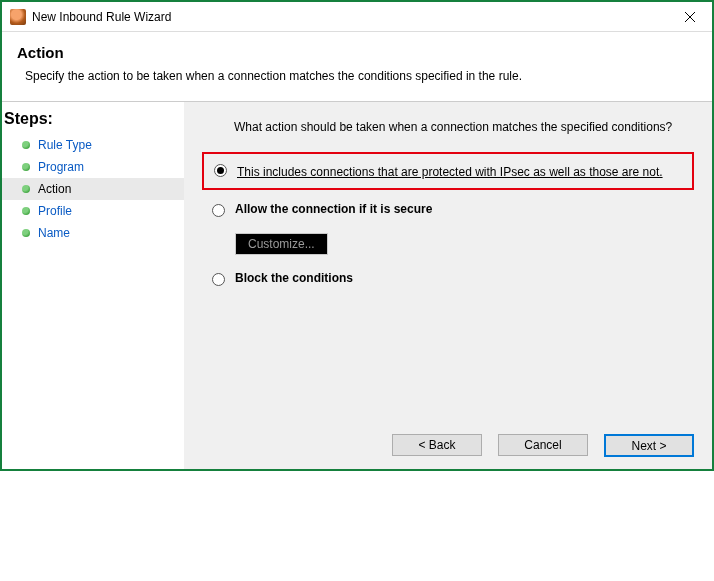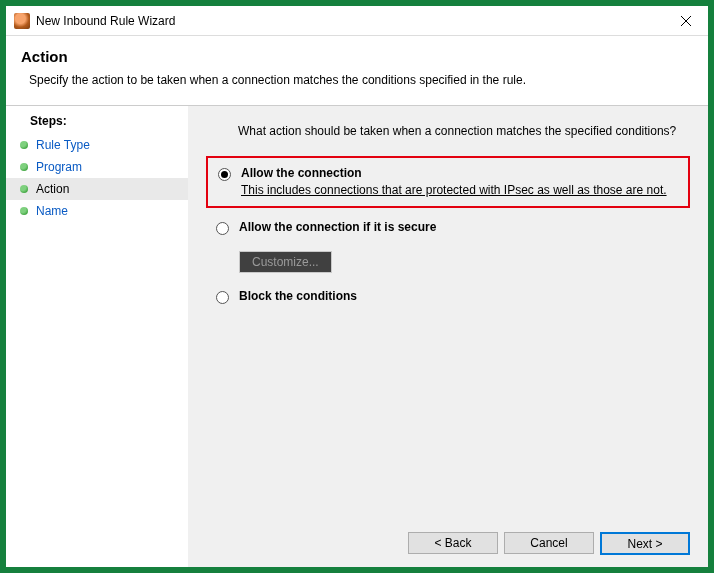--- a/index.html
+++ b/index.html
@@ -5,22 +5,22 @@
   * { box-sizing: border-box; }
   body {
     margin: 0;
     font-family: "Segoe UI", Tahoma, sans-serif;
     font-size: 12px;
     background: #fff;
     color: #000;
   }
   .window {
     width: 714px;
-    height: 573px;
-    border: 6px solid #15803d;
+    height: 471px;
+    border: 2px solid #15803d;
     background: #fff;
     display: flex;
     flex-direction: column;
   }
   .titlebar {
     height: 30px;
     display: flex;
     align-items: center;
     padding: 0 0 0 8px;
     border-bottom: 1px solid #ddd;
@@ -61,27 +61,27 @@
   }
   .sidebar {
     width: 182px;
     background: #fff;
     padding: 8px 0 0 0;
     display: flex;
     flex-direction: column;
   }
   .sidebar-title {
     font-weight: bold;
-    padding: 0 10px 6px 24px;
-    font-size: 12px;
+    padding: 0 10px 6px 2px;
+    font-size: 16px;
   }
   .step {
     display: flex;
     align-items: center;
-    padding: 4px 10px 4px 14px;
+    padding: 4px 10px 4px 20px;
     font-size: 12px;
     color: #0a5bc4;
     cursor: pointer;
     text-align: right;
   }
   .step.active {
     background: #e9e9e9;
     color: #000;
   }
   .step .dot {
@@ -149,33 +149,33 @@
     height: 22px;
     min-width: 85px;
     padding: 0 12px;
     background: #e1e1e1;
     border: 1px solid #adadad;
     cursor: pointer;
     font-family: inherit;
   }
   .btn:disabled {
     color: #9a9a9a;
-    background: #404040;
+    background: #000000;
     border-color: #c9c9c9;
     cursor: default;
   }
   .btn.primary {
     border: 2px solid #0078d7;
     height: 23px;
   }
   .footer {
     margin-top: auto;
     display: flex;
     justify-content: flex-end;
-    gap: 6px;
+    gap: 16px;
     padding-top: 10px;
   }
   .footer .btn { min-width: 90px; }
 </style>
 </head>
 <body>
 
 <div class="window">
 
   <div class="titlebar">
@@ -205,31 +205,34 @@
       <div class="step">
         <span class="dot"></span>
         <span>Program</span>
       </div>
       <div class="step active">
         <span class="dot"></span>
         <span>Action</span>
       </div>
       <div class="step">
         <span class="dot"></span>
+        <span>Profile</span>
+      </div>
+      <div class="step">
+        <span class="dot"></span>
         <span>Name</span>
       </div>
     </div>
 
     <div class="content">
       <div class="question">What action should be taken when a connection matches the specified conditions?</div>
 
       <div class="option boxed">
         <span class="radio checked"></span>
         <div class="opt-body">
-          <div class="opt-title">Allow the connection</div>
           <div class="opt-desc">This includes connections that are protected with IPsec as well as those are not.</div>
         </div>
       </div>
 
       <div class="option">
         <span class="radio"></span>
         <div class="opt-body">
           <div class="opt-title">Allow the connection if it is secure</div>
         </div>
       </div>

